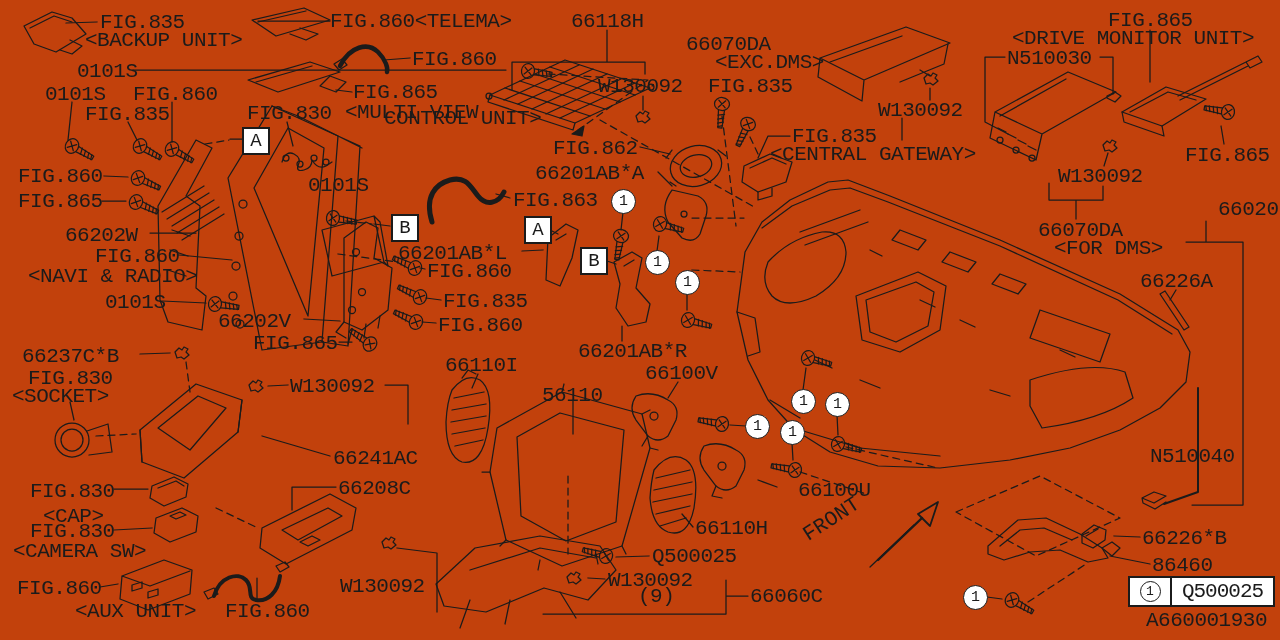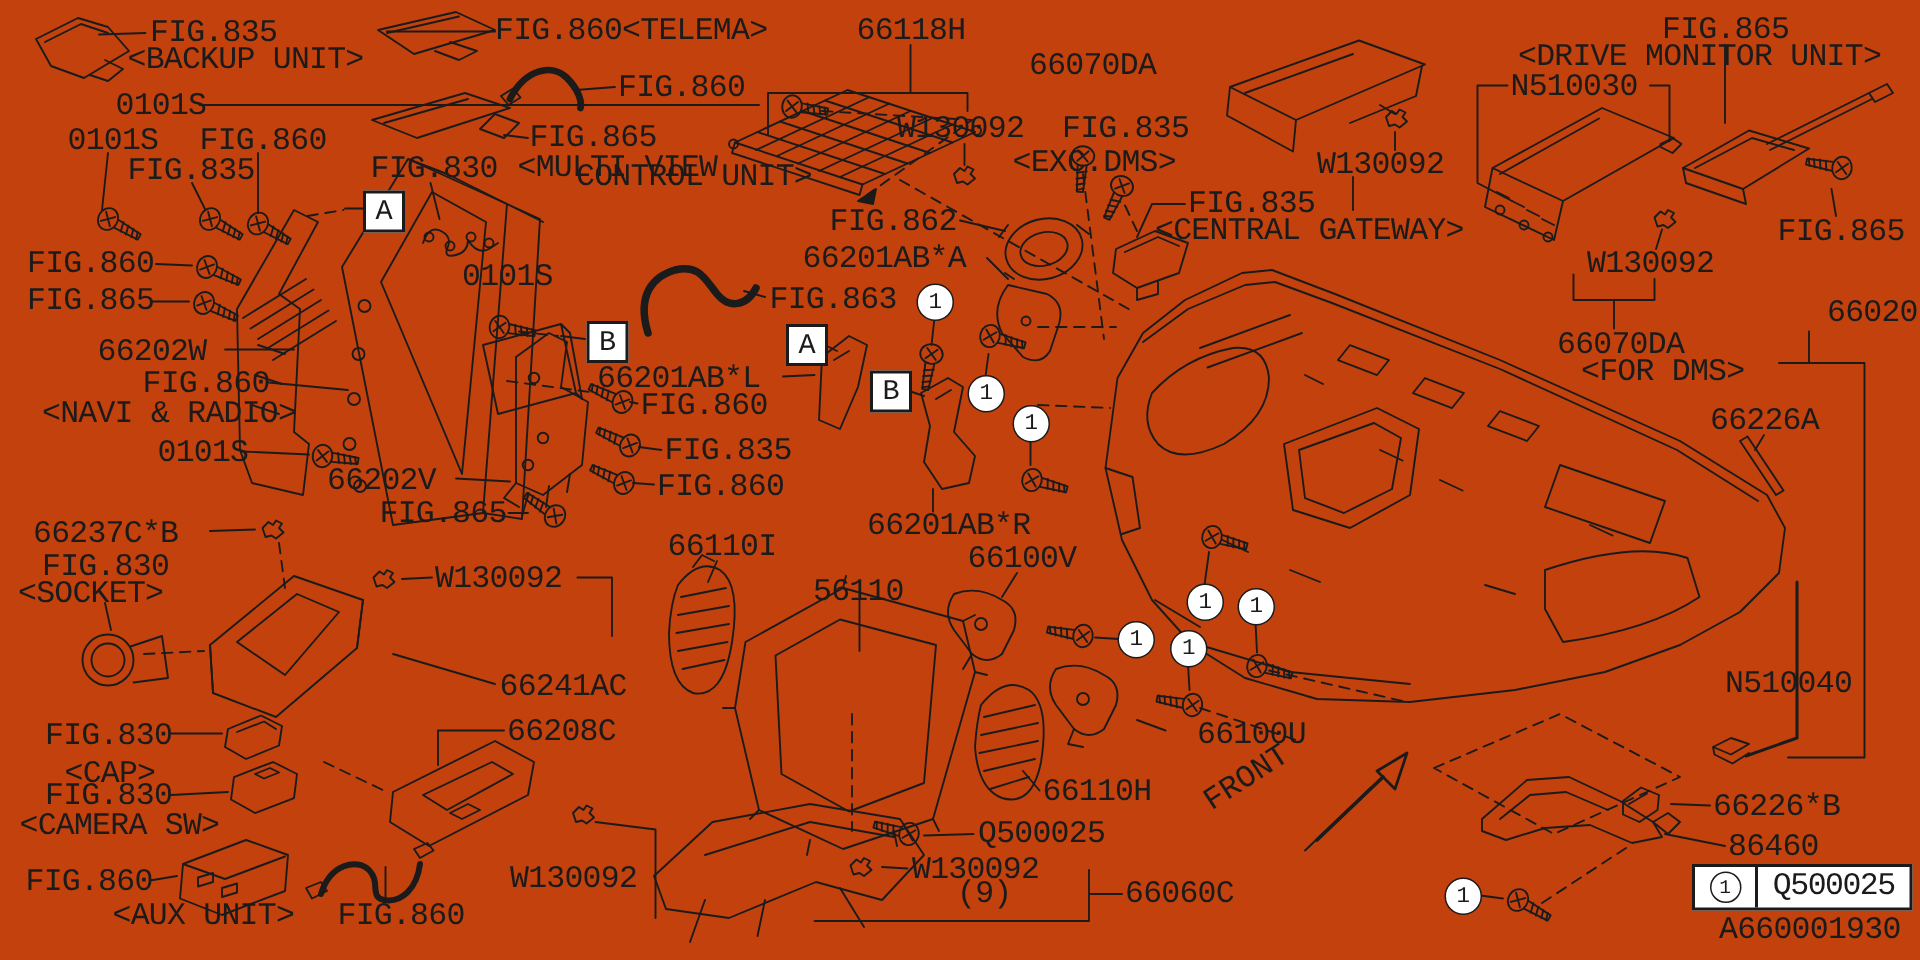--- a/index.html
+++ b/index.html
@@ -246,21 +246,21 @@
     </g>
   </svg>
 
   <div id="labels-layer">
       <div class="plabel" style="left: 100px; top: 13px;">FIG.835</div>
       <div class="plabel" style="left: 85px; top: 31px;">&lt;BACKUP UNIT&gt;</div>
       <div class="plabel" style="left: 330px; top: 12px;">FIG.860&lt;TELEMA&gt;</div>
       <div class="plabel" style="left: 571px; top: 12px;">66118H</div>
       <div class="plabel" style="left: 412px; top: 50px;">FIG.860</div>
       <div class="plabel" style="left: 686px; top: 35px;">66070DA</div>
-      <div class="plabel" style="left: 675px; top: 53px; margin-top: 47px;">&lt;EXC.DMS&gt;</div>
+      <div class="plabel" style="left: 715px; top: 53px;">&lt;EXC.DMS&gt;</div>
       <div class="plabel" style="left: 1108px; top: 11px;">FIG.865</div>
       <div class="plabel" style="left: 1012px; top: 29px;">&lt;DRIVE MONITOR UNIT&gt;</div>
       <div class="plabel" style="left: 1007px; top: 49px;">N510030</div>
       <div class="plabel" style="left: 77px; top: 62px;">0101S</div>
       <div class="plabel" style="left: 45px; top: 85px;">0101S</div>
       <div class="plabel" style="left: 133px; top: 85px;">FIG.860</div>
       <div class="plabel" style="left: 85px; top: 105px;">FIG.835</div>
       <div class="plabel" style="left: 353px; top: 83px;">FIG.865</div>
       <div class="plabel" style="left: 345px; top: 103px;">&lt;MULTI VIEW</div>
       <div class="plabel" style="left: 360px; top: 109px; margin-left: 24px;">CONTROL UNIT&gt;</div>

